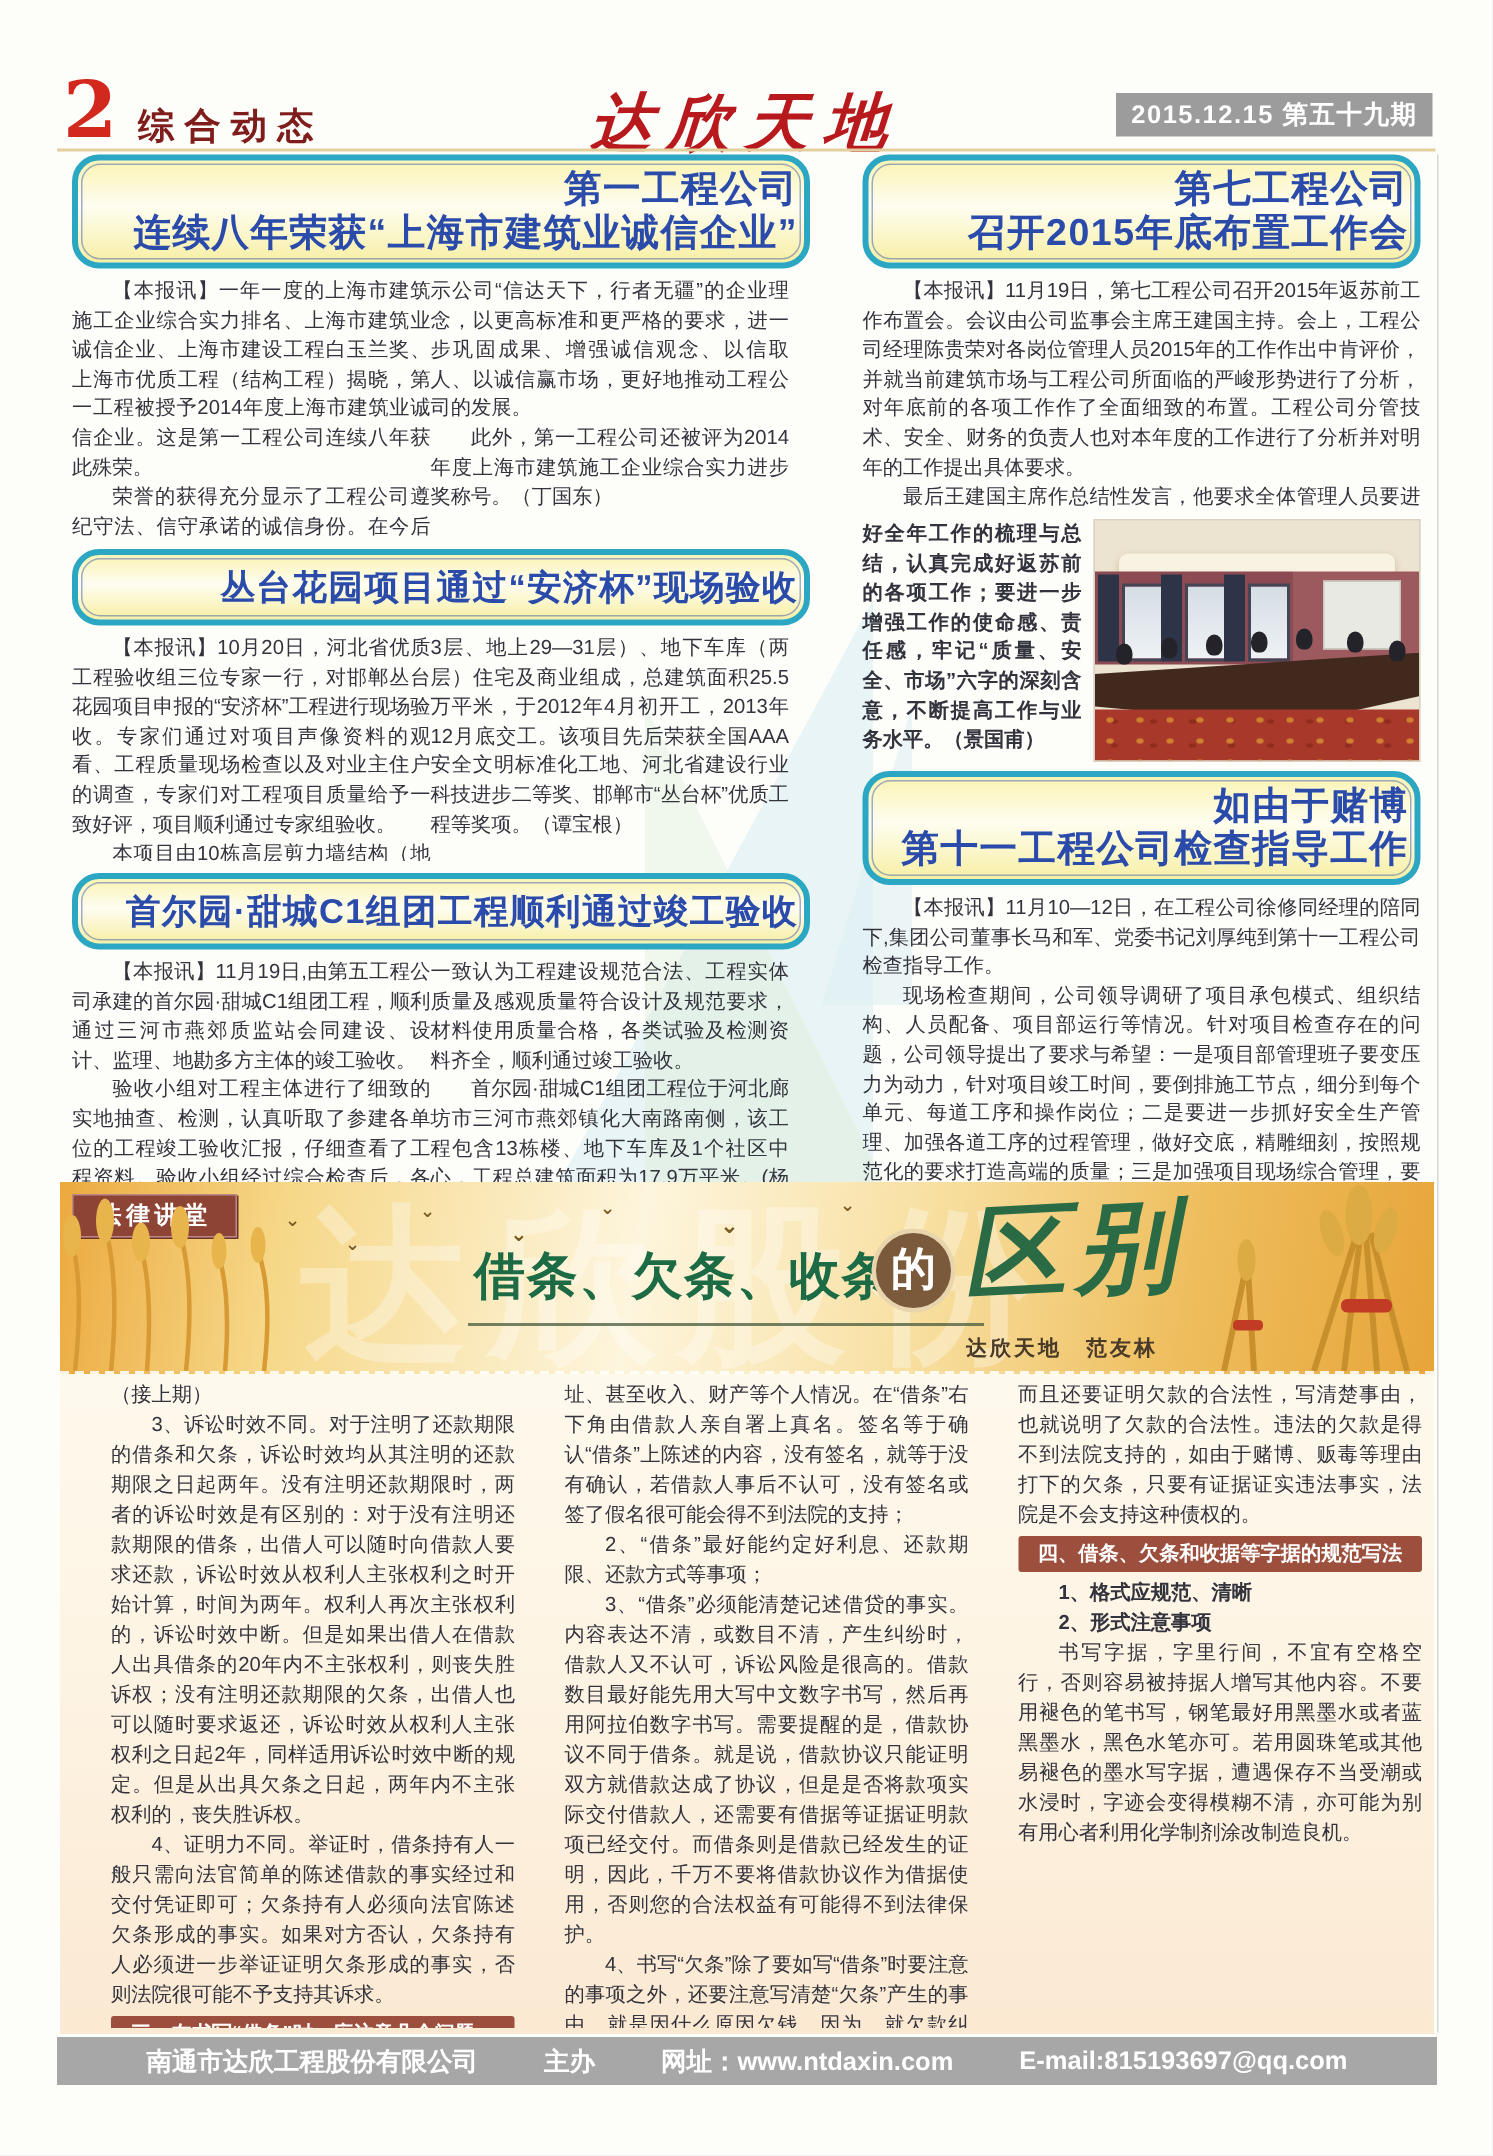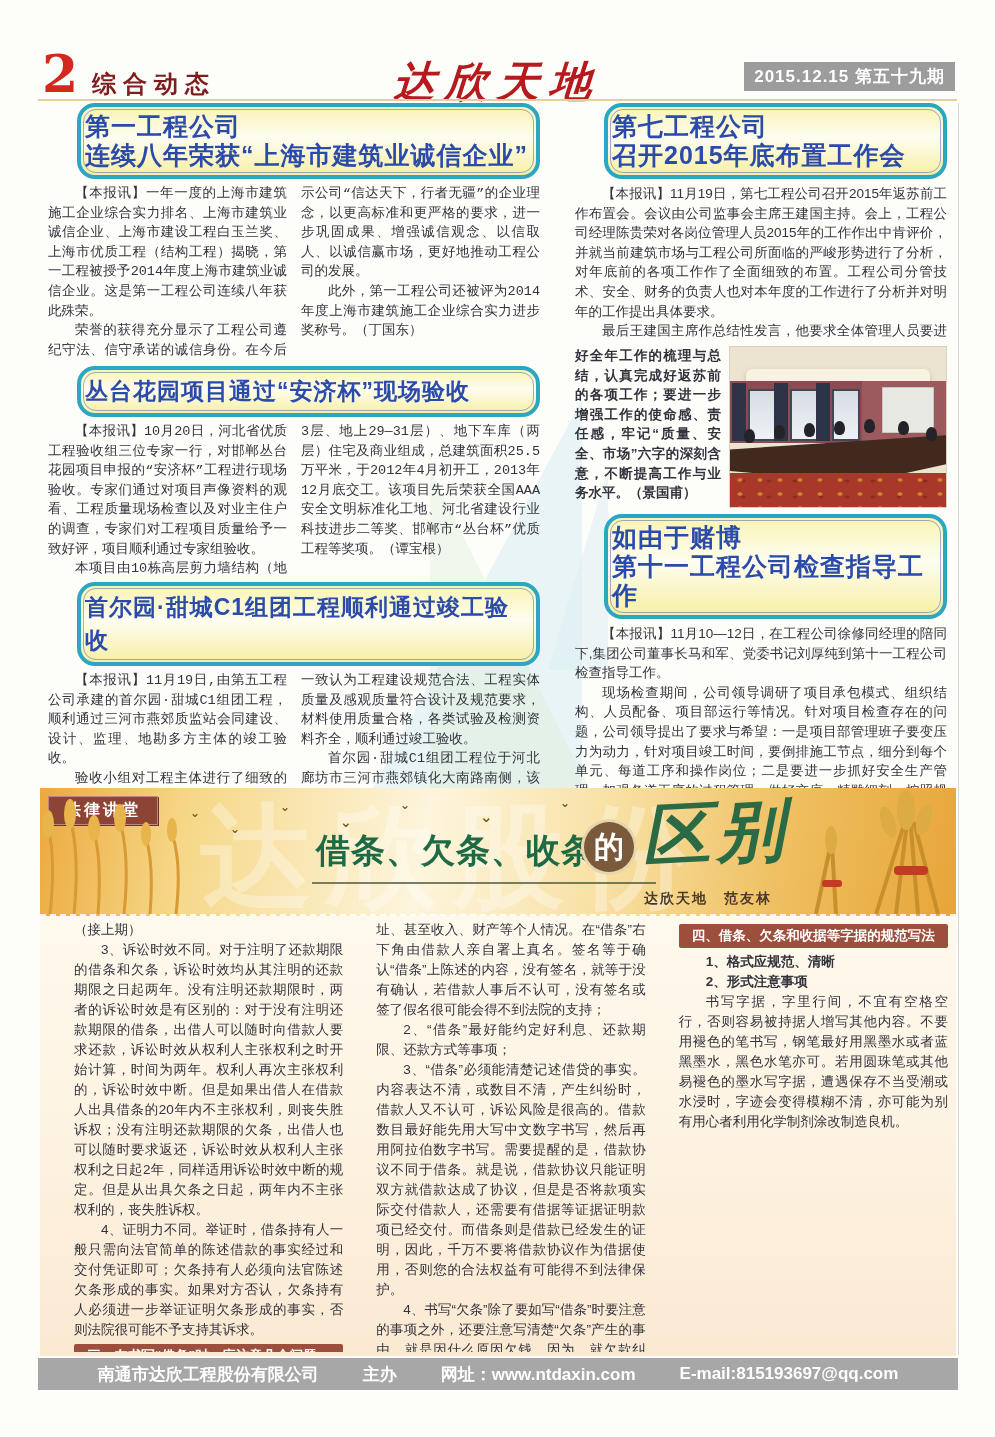--- a/index.html
+++ b/index.html
@@ -23,27 +23,27 @@
         clip-path:polygon(100% 0,100% 100%,0 100%);}
   .wm.t2{left:430px;top:470px;width:160px;height:320px;background:#ddeed8;
         clip-path:polygon(0 0,100% 100%,0 100%);opacity:.4;}
   .wm.t3{left:548px;top:470px;width:60px;height:200px;background:#dceef2;
         clip-path:polygon(100% 0,100% 100%,0 100%);opacity:.5;}
   
   .col-left{position:absolute;left:48px;top:103px;width:492px;}
   .col-right{position:absolute;left:575px;top:103px;width:372px;}
   .plaque{position:relative;border:4px solid #2ba7c4;border-radius:18px;
         background:linear-gradient(180deg,#faf4b4 0%,#fefdf0 45%,#f7efa4 100%);
-        text-align:left;color:#2b4bab;font-weight:bold;margin-bottom:5px;
-        padding:5px 4px;box-sizing:border-box;margin-left:29px;}
+        text-align:right;color:#2b4bab;font-weight:bold;margin-bottom:5px;
+        padding:5px 4px;box-sizing:border-box;}
   .plaque::before{content:"";position:absolute;inset:2px;border:1px solid rgba(43,75,171,.45);
         border-radius:13px;pointer-events:none;}
   .plaque .t-line{font-size:25px;line-height:29px;letter-spacing:1px;}
   .plaque.single .t-line{font-size:23px;line-height:33px;}
-  .art-body{display:flex;gap:14px;overflow:hidden;margin-bottom:8px;font-family:Liberation Mono, monospace;}
+  .art-body{display:flex;overflow:hidden;margin-bottom:8px;}
   .subcol{width:239px;flex:0 0 239px;}
   .para{margin:0;font-size:13.5px;line-height:19.6px;text-align:justify;text-indent:2em;}
   .cont{text-indent:0;}
   .bold{font-weight:bold;}
   .banner{background:#9c4f3d;color:#fff;font-weight:bold;text-indent:0;text-align:center;
         border-radius:2px;margin:4px 0;padding:2px 0;font-size:14px;line-height:20px;}
   .full-body{overflow:hidden;margin-bottom:4px;}
   .full-body .para{font-size:13.5px;line-height:19.6px;}
   
   .a4-row{display:flex;gap:8px;margin-bottom:6px;font-weight:bold;}
@@ -277,20 +277,21 @@
           <p class="para">4、证明力不同。举证时，借条持有人一般只需向法官简单的陈述借款的事实经过和交付凭证即可；欠条持有人必须向法官陈述欠条形成的事实。如果对方否认，欠条持有人必须进一步举证证明欠条形成的事实，否则法院很可能不予支持其诉求。</p>
           <p class="para banner">三、在书写“借条”时，应注意几个问题：</p>
         </div>
       <div class="law-col">
           <p class="para cont">址、甚至收入、财产等个人情况。在“借条”右下角由借款人亲自署上真名。签名等于确认“借条”上陈述的内容，没有签名，就等于没有确认，若借款人事后不认可，没有签名或签了假名很可能会得不到法院的支持；</p>
           <p class="para">2、“借条”最好能约定好利息、还款期限、还款方式等事项；</p>
           <p class="para">3、“借条”必须能清楚记述借贷的事实。内容表达不清，或数目不清，产生纠纷时，借款人又不认可，诉讼风险是很高的。借款数目最好能先用大写中文数字书写，然后再用阿拉伯数字书写。需要提醒的是，借款协议不同于借条。就是说，借款协议只能证明双方就借款达成了协议，但是是否将款项实际交付借款人，还需要有借据等证据证明款项已经交付。而借条则是借款已经发生的证明，因此，千万不要将借款协议作为借据使用，否则您的合法权益有可能得不到法律保护。</p>
           <p class="para">4、书写“欠条”除了要如写“借条”时要注意的事项之外，还要注意写清楚“欠条”产生的事由，就是因什么原因欠钱。因为，就欠款纠纷而言，原告出具的“欠条”不但要证明欠款的事实，</p>
         </div>
       <div class="law-col">
+          <p class="para cont">而且还要证明欠款的合法性，写清楚事由，也就说明了欠款的合法性。违法的欠款是得不到法院支持的，如由于赌博、贩毒等理由打下的欠条，只要有证据证实违法事实，法院是不会支持这种债权的。</p>
           <p class="para banner">四、借条、欠条和收据等字据的规范写法</p>
           <p class="para bold">1、格式应规范、清晰</p>
           <p class="para bold">2、形式注意事项</p>
           <p class="para">书写字据，字里行间，不宜有空格空行，否则容易被持据人增写其他内容。不要用褪色的笔书写，钢笔最好用黑墨水或者蓝黑墨水，黑色水笔亦可。若用圆珠笔或其他易褪色的墨水写字据，遭遇保存不当受潮或水浸时，字迹会变得模糊不清，亦可能为别有用心者利用化学制剂涂改制造良机。</p>
         </div>
     </div>
   </div>
 
   <div class="footer">
     <span>南通市达欣工程股份有限公司</span>

